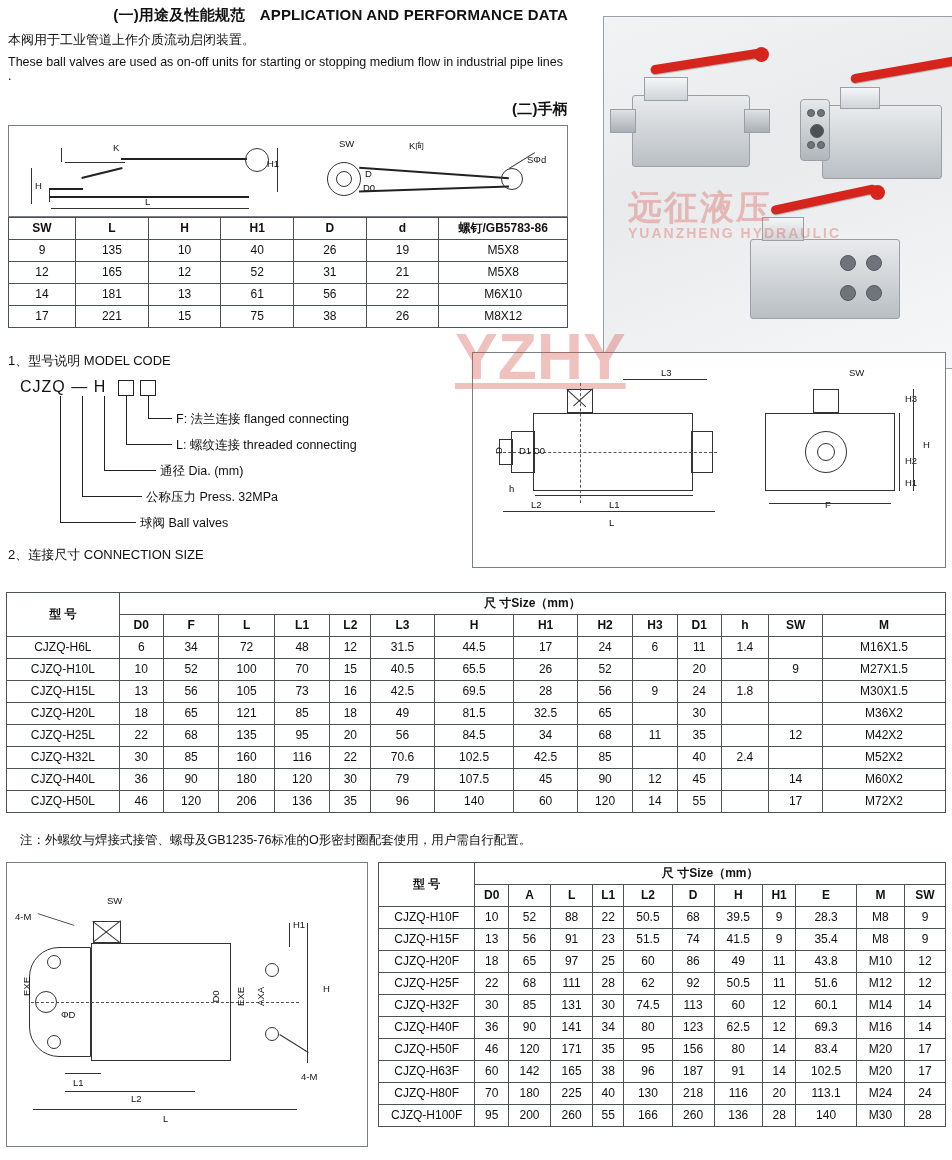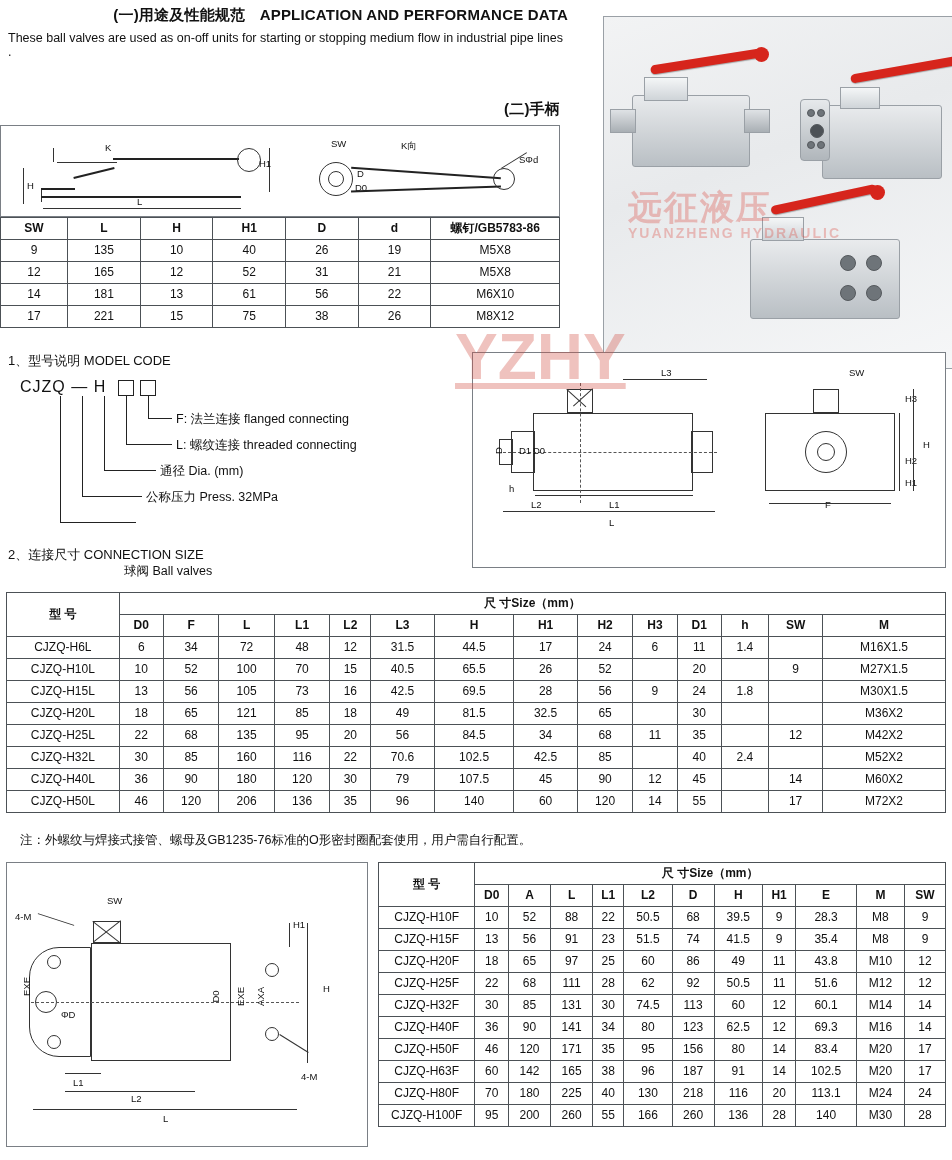--- a/index.html
+++ b/index.html
@@ -34,21 +34,21 @@
   .handle { position:absolute; background:#d6251c; border-radius:6px; box-shadow:0 1px 1px rgba(0,0,0,.3); }
   .knob { position:absolute; background:#d6251c; border-radius:50%; }
   .port { position:absolute; border-radius:50%; background:#6e7479; border:1px solid #55595d; }
   .wm {
     position:absolute; color:rgba(220,60,50,0.30); font-weight:bold;
     letter-spacing:2px; white-space:nowrap;
   }
   .wm2 { position:absolute; color:rgba(210,80,70,0.35); font-weight:bold; }
 
   
-  .sec2 { position:absolute; left:0; top:100px; width:560px; }
+  .sec2 { position:absolute; left:8px; top:100px; width:560px; }
   .dwg-box { position:relative; border:1px solid #7a7f85; background:#fff; height:92px; }
 
   
   table.tbl { border-collapse:collapse; width:100%; font-size:12px; }
   table.tbl th, table.tbl td {
     border:1px solid #4c5156; text-align:center; padding:2px 1px; font-weight:normal;
     height:21px; line-height:17px;
   }
   table.tbl th { font-weight:bold; }
 
@@ -90,20 +90,21 @@
 </head>
 <body>
 
 <div class="page">
 
   <div class="sec1">
     <div class="sec-title">
       <span>(一)用途及性能规范</span>
       <span class="en" style="margin-left:10px">APPLICATION AND PERFORMANCE DATA</span>
     </div>
+    <div class="line-cn">本阀用于工业管道上作介质流动启闭装置。</div>
     <div class="line-en">These ball valves are used as on-off units for starting or stopping medium flow in industrial pipe lines .</div>
   </div>
 
   <div class="photo">
 
     <div class="valve" style="left:28px; top:78px; width:118px; height:72px; border-radius:3px;"></div>
     <div class="valve top" style="left:40px; top:60px; width:44px; height:24px;"></div>
     <div class="valve" style="left:6px; top:92px; width:26px; height:24px; background:linear-gradient(180deg,#dfe2e5,#a9afb4);"></div>
     <div class="valve" style="left:140px; top:92px; width:26px; height:24px; background:linear-gradient(180deg,#dfe2e5,#a9afb4);"></div>
     <div class="handle" style="left:46px; top:40px; width:112px; height:9px; transform:rotate(-9deg);"></div>
@@ -241,21 +242,21 @@
       <div class="vline" style="left:96px; top:22px; height:74px;"></div>
       <div class="hline" style="left:96px; top:96px; width:52px;"></div>
       <div class="clabel" style="left:152px; top:89px;">通径 Dia. (mm)</div>
 
       <div class="vline" style="left:74px; top:22px; height:100px;"></div>
       <div class="hline" style="left:74px; top:122px; width:60px;"></div>
       <div class="clabel" style="left:138px; top:115px;">公称压力 Press. 32MPa</div>
 
       <div class="vline" style="left:52px; top:22px; height:126px;"></div>
       <div class="hline" style="left:52px; top:148px; width:76px;"></div>
-      <div class="clabel" style="left:116px; top:141px;margin-top:48px;">球阀 Ball valves</div>
+      <div class="clabel" style="left:132px; top:141px;">球阀 Ball valves</div>
     </div>
 
     <div class="sub" style="margin-top:2px;">2、连接尺寸  CONNECTION SIZE</div>
   </div>
 
   <div class="bigdwg">
 
     <div class="lnb" style="left:60px; top:60px; width:160px; height:78px;"></div>
     <div class="lnb" style="left:94px; top:36px; width:26px; height:24px;"></div>
     <div class="ln" style="left:94px; top:36px; width:26px; height:1px; transform:rotate(42deg); transform-origin:0 0;"></div>

